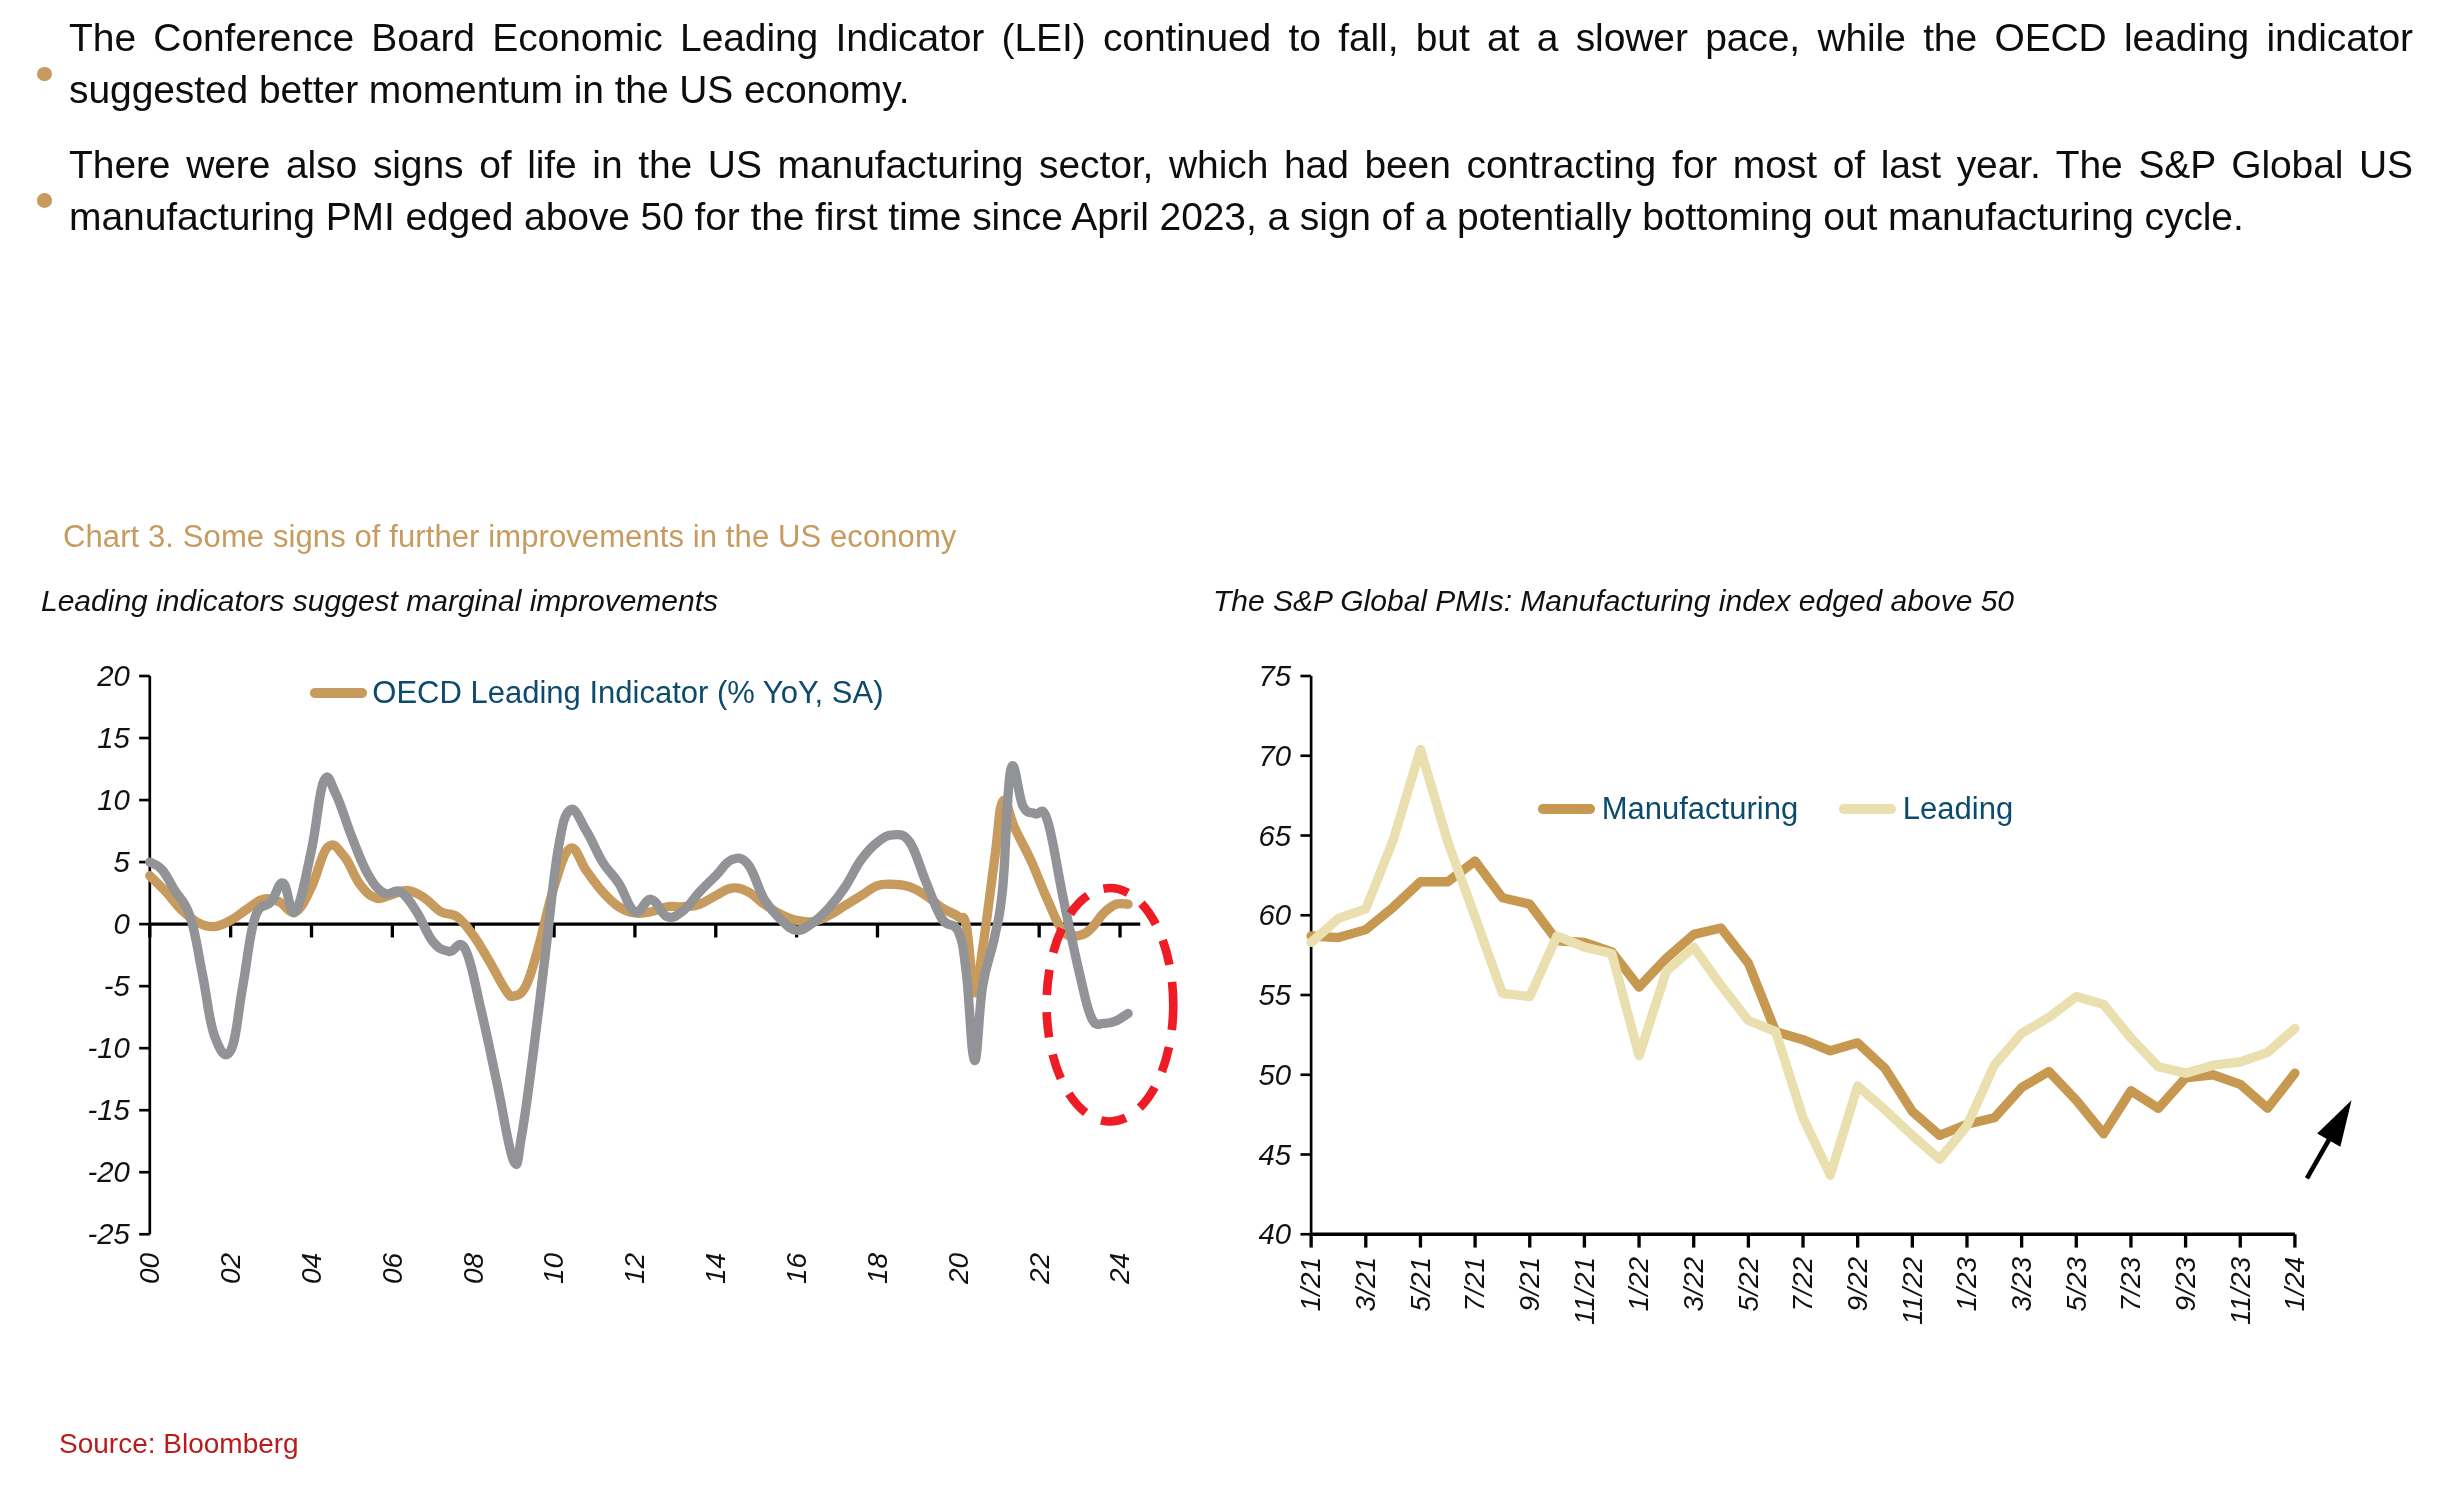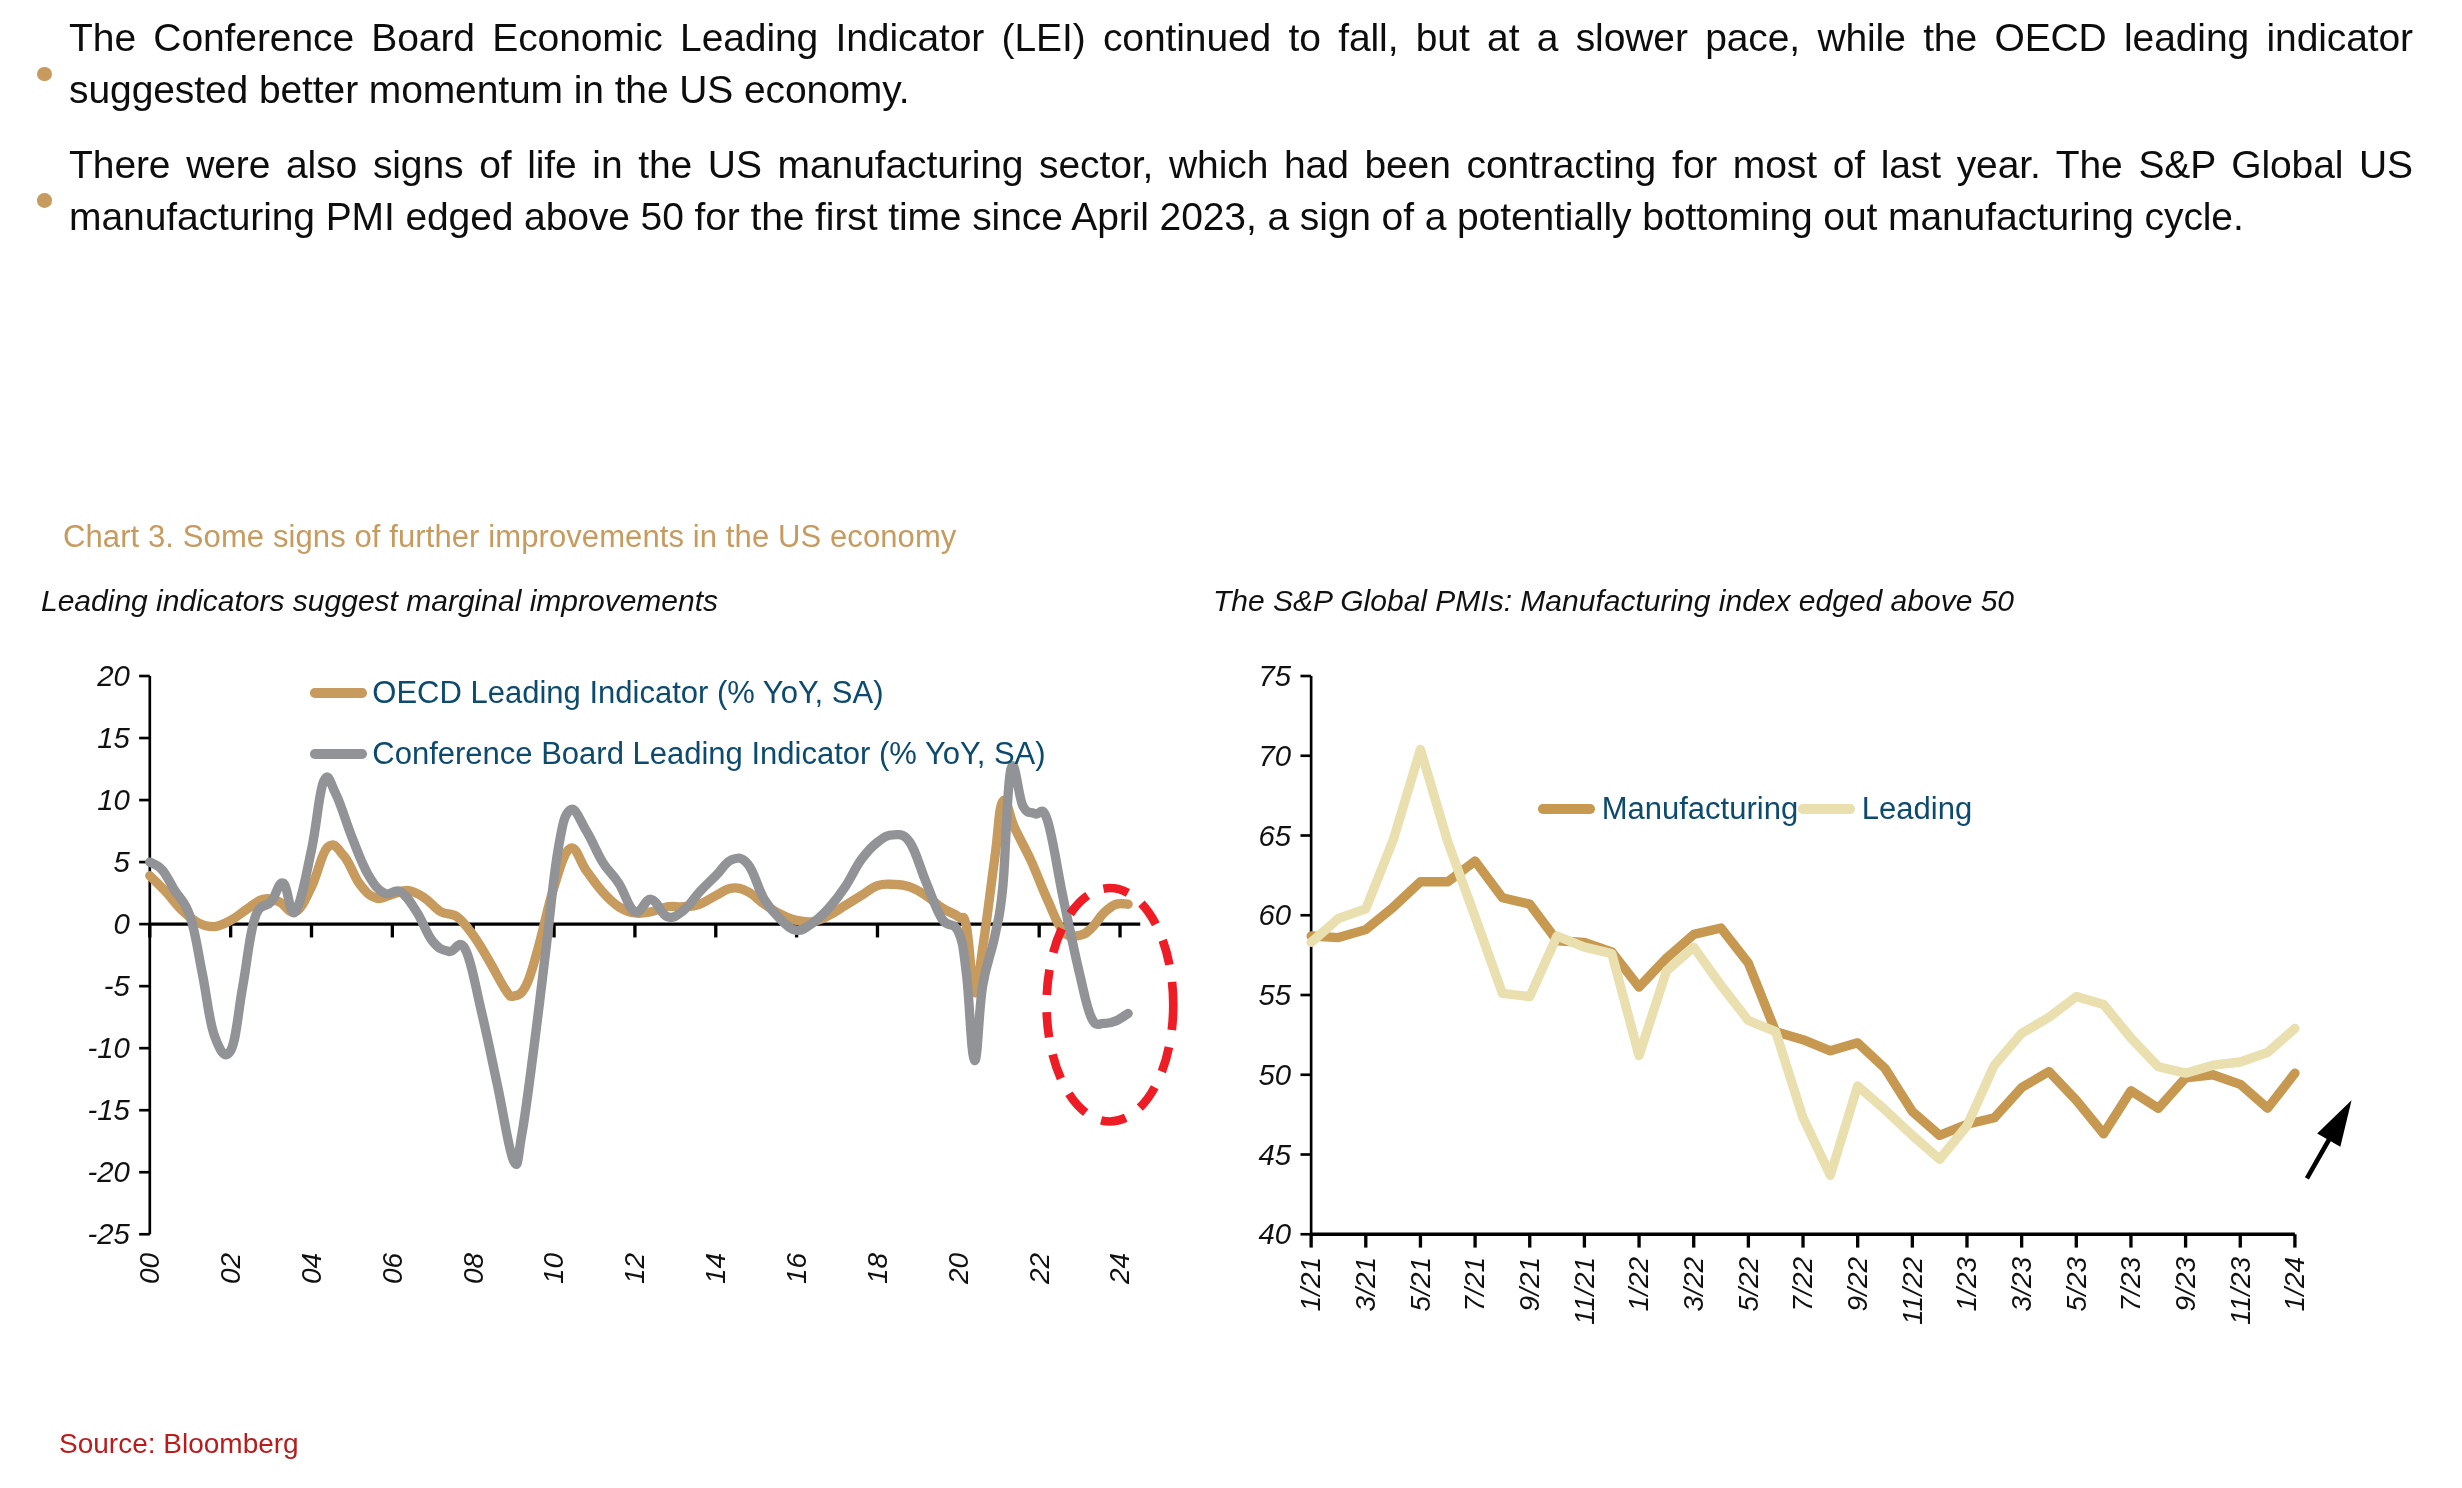--- a/index.html
+++ b/index.html
@@ -44,21 +44,21 @@
   .legend-l{
     position:absolute;left:310px;top:675px;
     display:flex;flex-direction:column;gap:25px;
   }
   .legend-row{display:flex;align-items:center;}
   .legend-swatch{width:57px;height:9.3px;border-radius:4.7px;margin-right:5.3px;flex:0 0 auto;}
   .legend-label{font-size:31px;color:#0c4a6e;white-space:nowrap;}
 
   .legend-r{
     position:absolute;left:1538px;top:791px;
-    display:flex;align-items:center;
+    display:flex;align-items:center;gap:41px;
   }
   .legend-r .legend-swatch{width:57px;height:9.3px;border-radius:4.7px;margin-right:6.7px;}
   .legend-r .legend-label{font-size:31px;}
 
   svg{display:block;overflow:visible;}
 </style>
 </head>
 <body>
 
 <div class="bullets">
@@ -129,24 +129,20 @@
       <path d="M175.00,317.46 C179.85,322.30 189.55,331.22 199.24,341.64 C208.94,352.06 213.79,360.24 223.49,369.54 C233.19,378.84 238.04,383.30 247.73,388.14 C257.43,392.98 262.28,394.46 271.98,393.72 C281.68,392.98 286.53,389.63 296.22,384.42 C305.92,379.21 310.77,374.00 320.47,367.68 C330.17,361.36 335.02,355.03 344.71,352.80 C354.41,350.57 359.26,352.80 368.96,356.52 C378.66,360.24 383.51,375.86 393.20,371.40 C402.90,366.94 407.75,353.54 417.45,334.20 C427.15,314.86 432.00,283.98 441.69,274.68 C451.39,265.38 456.24,276.54 465.94,287.70 C475.64,298.86 480.49,317.83 490.18,330.48 C499.88,343.13 504.73,347.96 514.43,350.94 C524.13,353.92 528.98,347.59 538.67,345.36 C548.37,343.13 553.22,338.66 562.92,339.78 C572.62,340.90 577.47,344.62 587.16,350.94 C596.86,357.26 601.71,365.82 611.41,371.40 C621.11,376.98 625.96,371.77 635.65,378.84 C645.35,385.91 650.20,393.35 659.90,406.74 C669.60,420.13 674.44,429.43 684.14,445.80 C693.84,462.17 701.11,478.16 708.39,488.58 C715.66,499.00 714.45,499.00 720.51,497.88 C726.57,496.76 731.42,497.14 738.69,483.00 C745.97,468.86 748.39,456.96 756.88,427.20 C765.36,397.44 771.42,364.33 781.12,334.20 C790.82,304.07 795.67,281.38 805.37,276.54 C815.07,271.70 819.91,297.00 829.61,310.02 C839.31,323.04 844.16,330.85 853.86,341.64 C863.56,352.43 868.40,357.64 878.10,363.96 C887.80,370.28 892.65,371.77 902.35,373.26 C912.04,374.75 916.89,373.26 926.59,371.40 C936.29,369.54 941.14,365.45 950.84,363.96 C960.53,362.47 965.38,364.70 975.08,363.96 C984.78,363.22 989.63,363.59 999.33,360.24 C1009.02,356.89 1013.87,352.06 1023.57,347.22 C1033.27,342.38 1038.12,337.18 1047.82,336.06 C1057.51,334.94 1062.36,336.80 1072.06,341.64 C1081.76,346.48 1086.61,353.54 1096.31,360.24 C1106.00,366.94 1110.85,370.28 1120.55,375.12 C1130.25,379.96 1135.10,382.19 1144.80,384.42 C1154.49,386.65 1159.34,387.77 1169.04,386.28 C1178.74,384.79 1183.59,381.82 1193.29,376.98 C1202.98,372.14 1207.83,368.05 1217.53,362.10 C1227.23,356.15 1232.08,353.17 1241.78,347.22 C1251.47,341.27 1256.32,335.69 1266.02,332.34 C1275.72,328.99 1280.57,330.11 1290.27,330.48 C1299.96,330.85 1304.81,330.85 1314.51,334.20 C1324.21,337.55 1329.06,340.90 1338.76,347.22 C1348.45,353.54 1353.30,359.50 1363.00,365.82 C1372.70,372.14 1379.97,373.26 1387.24,378.84 C1394.52,384.42 1394.52,371.03 1399.37,393.72 C1404.22,416.41 1406.64,485.60 1411.49,492.30 C1416.34,499.00 1417.55,467.38 1423.61,427.20 C1429.67,387.02 1435.73,335.69 1441.80,291.42 C1447.86,247.15 1447.86,214.79 1453.92,205.86 C1459.98,196.93 1463.62,228.92 1472.10,246.78 C1480.59,264.64 1486.65,273.94 1496.35,295.14 C1506.04,316.34 1510.89,331.60 1520.59,352.80 C1530.29,374.00 1535.14,390.37 1544.84,401.16 C1554.53,411.95 1560.60,407.86 1569.08,406.74 C1577.57,405.62 1579.99,402.28 1587.27,395.58 C1594.54,388.88 1598.18,380.33 1605.45,373.26 C1612.72,366.19 1616.36,362.84 1623.63,360.24 C1630.91,357.64 1638.18,360.24 1641.82,360.24" fill="none" stroke="#C79A5E" stroke-width="14" stroke-linecap="round" stroke-linejoin="round"></path>
       <path d="M175.00,297.00 C178.64,299.23 185.91,299.98 193.18,308.16 C200.46,316.34 202.88,323.78 211.37,337.92 C219.85,352.06 227.13,353.54 235.61,378.84 C244.10,404.14 246.52,428.69 253.80,464.40 C261.07,500.11 263.49,534.34 271.98,557.40 C280.47,580.46 287.74,594.60 296.22,579.72 C304.71,564.84 307.13,522.80 314.41,483.00 C321.68,443.20 324.11,406.00 332.59,380.70 C341.08,355.40 348.35,366.94 356.84,356.52 C365.32,346.10 367.75,325.64 375.02,328.62 C382.29,331.60 384.72,381.44 393.20,371.40 C401.69,361.36 408.96,317.46 417.45,278.40 C425.93,239.34 428.36,192.84 435.63,176.10 C442.91,159.36 445.33,177.96 453.82,194.70 C462.30,211.44 468.36,235.62 478.06,259.80 C487.76,283.98 492.61,298.86 502.31,315.60 C512.00,332.34 516.85,338.29 526.55,343.50 C536.25,348.71 541.10,336.06 550.80,341.64 C560.49,347.22 565.34,356.52 575.04,371.40 C584.74,386.28 589.59,404.14 599.29,416.04 C608.98,427.94 613.83,428.69 623.53,430.92 C633.23,433.15 638.08,409.34 647.78,427.20 C657.47,445.06 662.32,479.28 672.02,520.20 C681.72,561.12 686.57,586.79 696.27,631.80 C705.96,676.81 713.24,730.38 720.51,745.26 C727.78,760.14 726.57,740.05 732.63,706.20 C738.69,672.35 743.54,631.80 750.82,576.00 C758.09,520.20 761.73,486.72 769.00,427.20 C776.27,367.68 779.91,320.06 787.18,278.40 C794.46,236.74 796.88,224.46 805.37,218.88 C813.85,213.30 819.91,234.88 829.61,250.50 C839.31,266.12 844.16,281.38 853.86,297.00 C863.56,312.62 868.40,313.74 878.10,328.62 C887.80,343.50 892.65,366.56 902.35,371.40 C912.04,376.24 916.89,351.31 926.59,352.80 C936.29,354.29 941.14,375.49 950.84,378.84 C960.53,382.19 965.38,376.98 975.08,369.54 C984.78,362.10 989.63,352.06 999.33,341.64 C1009.02,331.22 1013.87,327.13 1023.57,317.46 C1033.27,307.79 1038.12,296.63 1047.82,293.28 C1057.51,289.93 1062.36,288.82 1072.06,300.72 C1081.76,312.62 1086.61,336.43 1096.31,352.80 C1106.00,369.17 1110.85,373.26 1120.55,382.56 C1130.25,391.86 1135.10,398.18 1144.80,399.30 C1154.49,400.42 1159.34,394.84 1169.04,388.14 C1178.74,381.44 1183.59,376.61 1193.29,365.82 C1202.98,355.03 1207.83,348.71 1217.53,334.20 C1227.23,319.69 1232.08,306.67 1241.78,293.28 C1251.47,279.89 1256.32,274.68 1266.02,267.24 C1275.72,259.80 1280.57,256.08 1290.27,256.08 C1299.96,256.08 1304.81,253.10 1314.51,267.24 C1324.21,281.38 1329.06,303.70 1338.76,326.76 C1348.45,349.82 1353.30,367.68 1363.00,382.56 C1372.70,397.44 1379.97,384.79 1387.24,401.16 C1394.52,417.53 1394.52,425.71 1399.37,464.40 C1404.22,503.09 1406.64,590.88 1411.49,594.60 C1416.34,598.32 1417.55,520.20 1423.61,483.00 C1429.67,445.80 1435.73,438.36 1441.80,408.60 C1447.86,378.84 1449.07,384.42 1453.92,334.20 C1458.77,283.98 1459.98,181.68 1466.04,157.50 C1472.10,133.32 1476.95,199.91 1484.22,213.30 C1491.50,226.69 1495.13,220.37 1502.41,224.46 C1509.68,228.55 1512.11,208.09 1520.59,233.76 C1529.08,259.43 1535.14,306.67 1544.84,352.80 C1554.53,398.93 1560.60,428.69 1569.08,464.40 C1577.57,500.11 1579.99,516.48 1587.27,531.36 C1594.54,546.24 1598.18,538.06 1605.45,538.80 C1612.72,539.54 1616.36,538.06 1623.63,535.08 C1630.91,532.10 1638.18,526.15 1641.82,523.92" fill="none" stroke="#919396" stroke-width="14" stroke-linecap="round" stroke-linejoin="round"></path>
       <ellipse cx="1614.5408163265306" cy="510.90000000000003" rx="95" ry="175" fill="none" stroke="#EE1C25" stroke-width="13" stroke-dasharray="38 26"></ellipse>
     </svg>
 </div>
 
 <div class="legend-l">
   <div class="legend-row">
     <span class="legend-swatch" style="background:#C79A5E"></span>
     <span class="legend-label">OECD Leading Indicator (% YoY, SA)</span>
-  </div>
-  <div class="legend-row">
-    <span class="legend-swatch" style="background:#919396"></span>
-    <span class="legend-label">Conference Board Leading Indicator (% YoY, SA)</span>
   </div>
 </div>
 
 <div class="panel right">
   <svg id="svg-right" width="1128" height="747" viewBox="0 0 1690 1120">
       <line x1="175" y1="18" x2="175" y2="855" stroke="#000" stroke-width="4"></line>
       <line x1="175" y1="855" x2="1650" y2="855" stroke="#000" stroke-width="5"></line>
       <line x1="159" y1="18" x2="175" y2="18" stroke="#000" stroke-width="4"></line>
       <text x="145" y="33" text-anchor="end" font-size="44" font-family="&quot;Liberation Sans&quot;, sans-serif" fill="#111">75</text>
       <line x1="159" y1="137.57142857142856" x2="175" y2="137.57142857142856" stroke="#000" stroke-width="4"></line>

